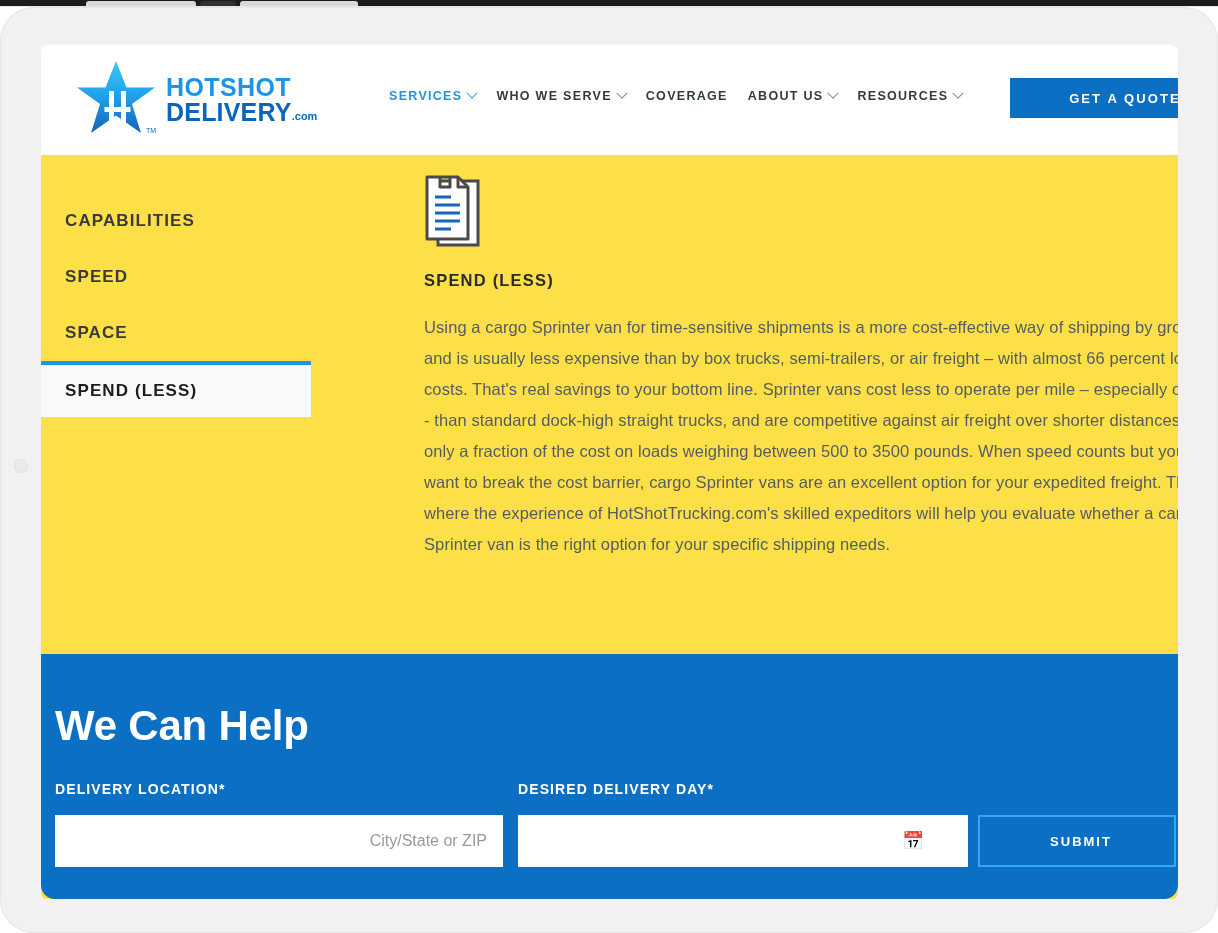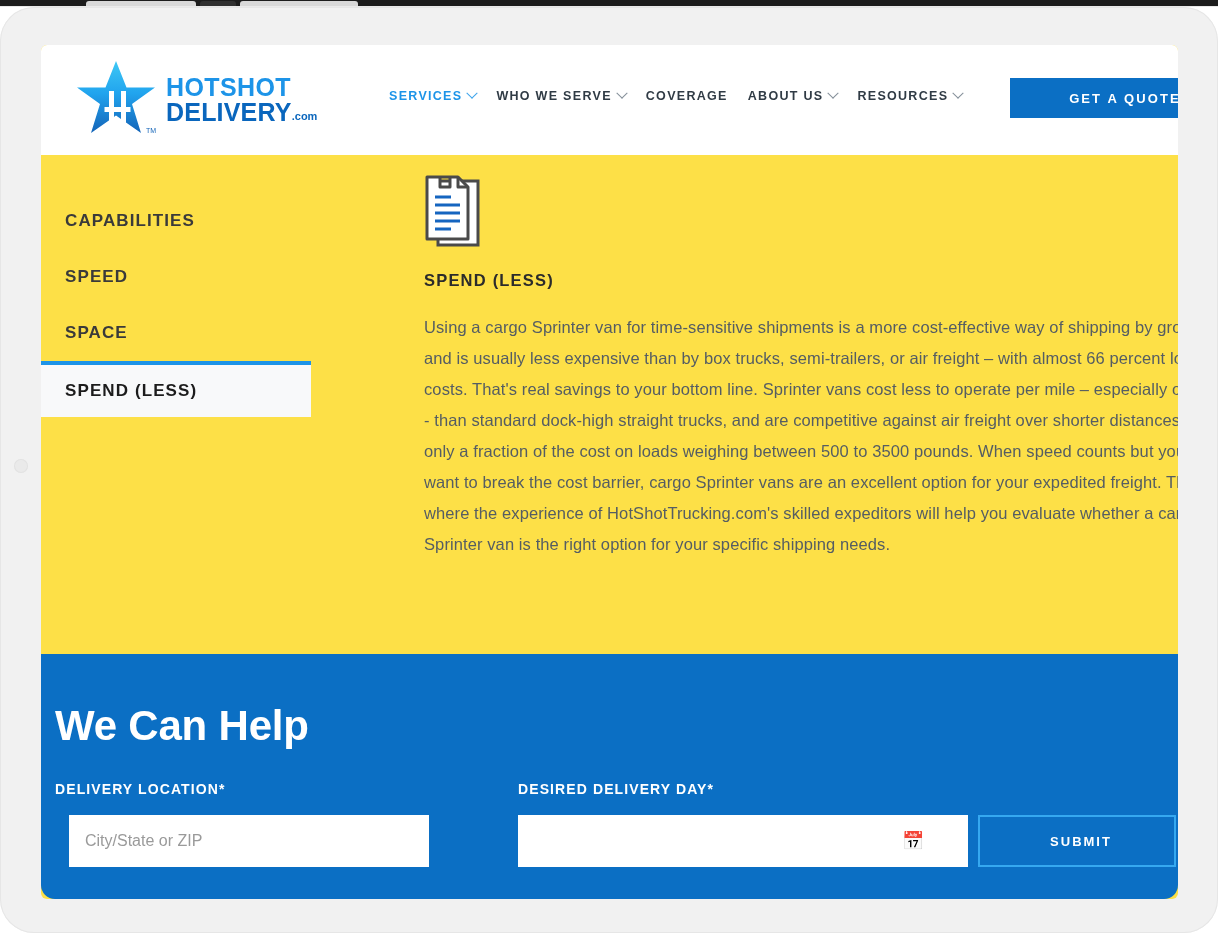--- a/index.html
+++ b/index.html
@@ -237,21 +237,21 @@
     height: 52px;
     background: #ffffff;
     border: none;
     outline: none;
     font-size: 16px;
     color: #3c3c3c;
     padding: 0 16px;
     font-family: "Liberation Sans", sans-serif;
   }
   .text-input::placeholder { color: #9a9a9a; }
-  #input-location { left: 28px;  top: 161px; width: 360px; }
+  #input-location { left: 14px;  top: 161px; width: 448px; text-align: right; }
   #input-day      { left: 477px; top: 161px; width: 450px; }
 
   #calendar-icon {
     position: absolute;
     left: 861px; top: 178px;
     font-size: 18px;
     line-height: 1;
     cursor: pointer;
     user-select: none;
   }

